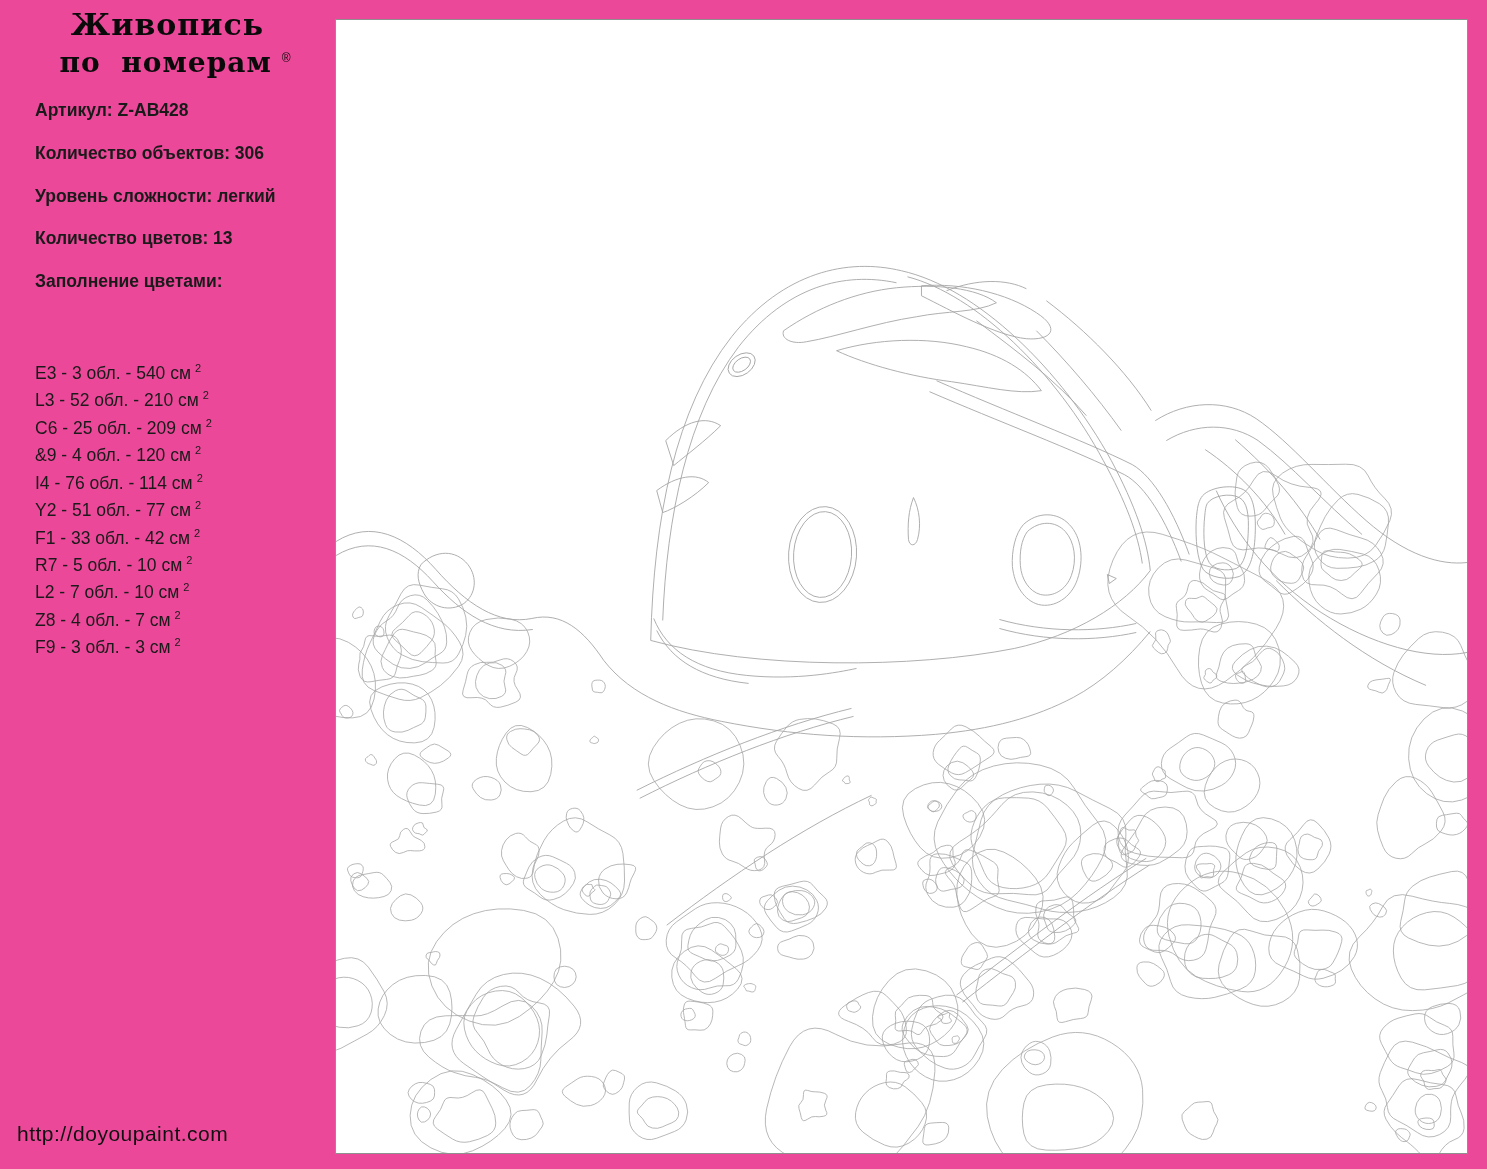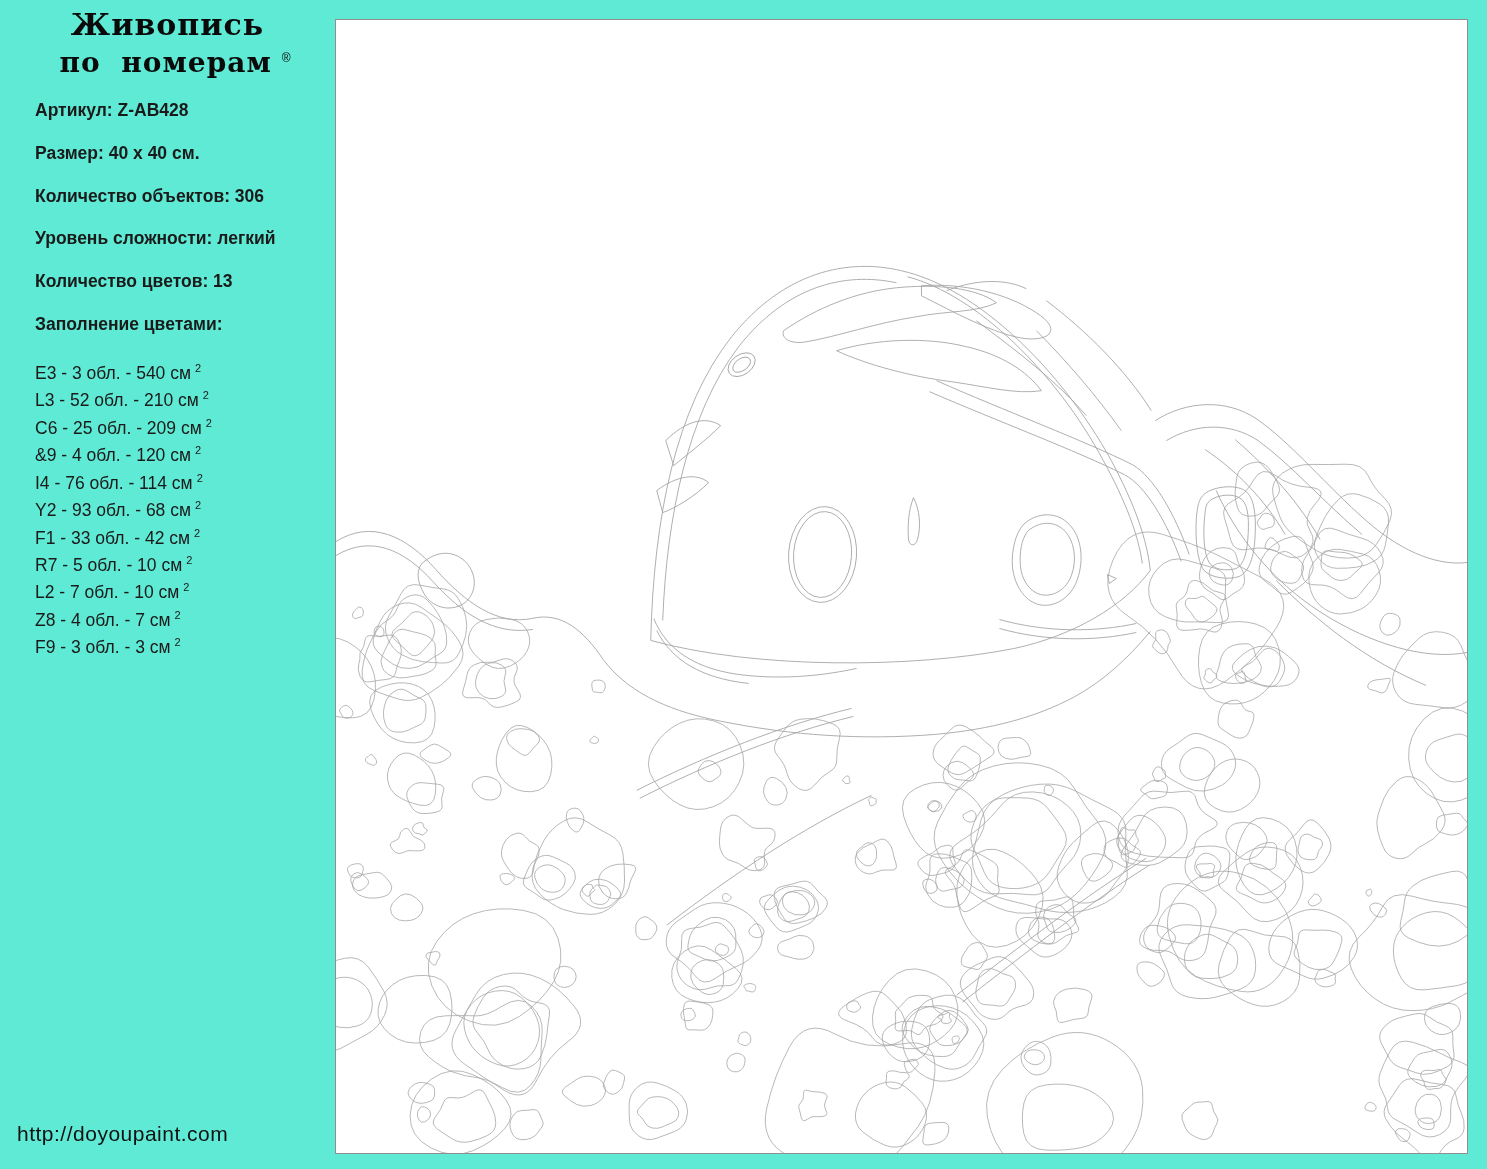--- a/index.html
+++ b/index.html
@@ -1,17 +1,17 @@
 <!DOCTYPE html>
 <html><head>
 <meta charset="utf-8">
 <style>
   html,body{margin:0;padding:0;background:#ffffff;}
   .sheet{
-    position:relative;width:1487px;height:1169px;background:#5eead4;overflow:hidden;
+    position:relative;width:1487px;height:1169px;background:#ec4899;overflow:hidden;
     font-family:"Liberation Sans", sans-serif;color:#151515;
   }
   
   .brand{position:absolute;left:0;top:8px;width:335px;text-align:center;
     font-family:"DejaVu Serif", serif;font-weight:700;color:#0a0a0a;}
   .brand-line1{font-size:30px;letter-spacing:1px;line-height:34px;}
   .brand-line2{font-size:28px;letter-spacing:1px;line-height:32px;word-spacing:10px;margin-left:16px;}
   .reg{font-size:12px;vertical-align:super;margin-left:10px;font-family:"Liberation Sans",sans-serif;font-weight:400;}
   
   .info{position:absolute;left:35px;top:100px;width:300px;font-weight:bold;}
@@ -34,34 +34,33 @@
 
   <header class="brand">
     <div class="brand-line1">Живопись</div>
     <div class="brand-line2">
       <span>по номерам</span><span class="reg">®</span>
     </div>
   </header>
 
   <section class="info">
     <div class="info-line">Артикул: Z-AB428</div>
-    <div class="info-line">Размер: 40 x 40 см.</div>
     <div class="info-line">Количество объектов: 306</div>
     <div class="info-line">Уровень сложности: легкий</div>
     <div class="info-line">Количество цветов: 13</div>
     <div class="info-line">Заполнение цветами:</div>
   </section>
 
   <section class="colors" id="color-list">
       <div class="color-row"><span>E3 - 3 обл. - 540 см</span><sup>2</sup></div>
       <div class="color-row"><span>L3 - 52 обл. - 210 см</span><sup>2</sup></div>
       <div class="color-row"><span>C6 - 25 обл. - 209 см</span><sup>2</sup></div>
       <div class="color-row"><span>&amp;9 - 4 обл. - 120 см</span><sup>2</sup></div>
       <div class="color-row"><span>I4 - 76 обл. - 114 см</span><sup>2</sup></div>
-      <div class="color-row"><span>Y2 - 93 обл. - 68 см</span><sup>2</sup></div>
+      <div class="color-row"><span>Y2 - 51 обл. - 77 см</span><sup>2</sup></div>
       <div class="color-row"><span>F1 - 33 обл. - 42 см</span><sup>2</sup></div>
       <div class="color-row"><span>R7 - 5 обл. - 10 см</span><sup>2</sup></div>
       <div class="color-row"><span>L2 - 7 обл. - 10 см</span><sup>2</sup></div>
       <div class="color-row"><span>Z8 - 4 обл. - 7 см</span><sup>2</sup></div>
       <div class="color-row"><span>F9 - 3 обл. - 3 см</span><sup>2</sup></div>
     </section>
 
   <footer class="url">http://doyoupaint.com</footer>
 
   <div class="canvas" id="canvas" style="border-color: rgb(143, 143, 143);">

